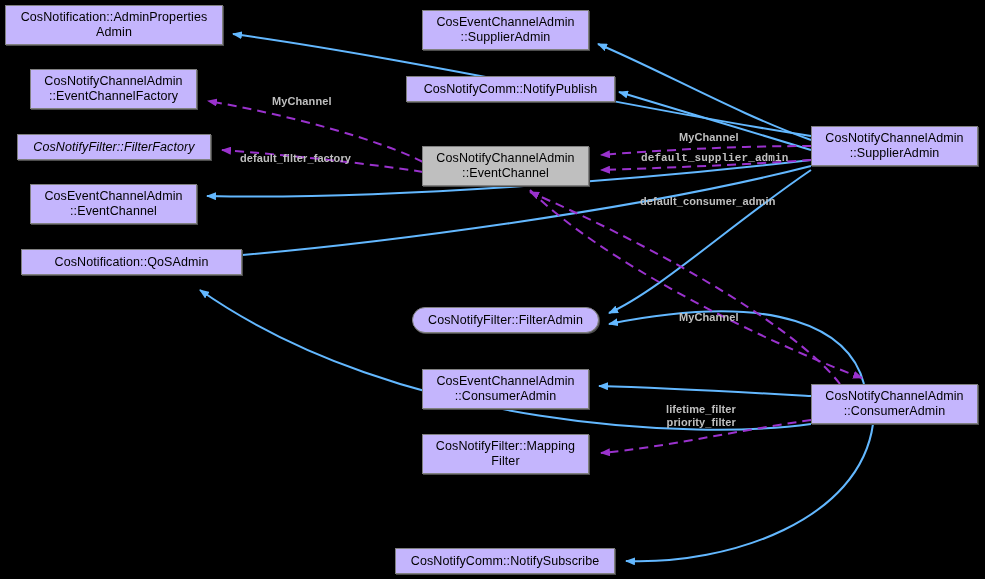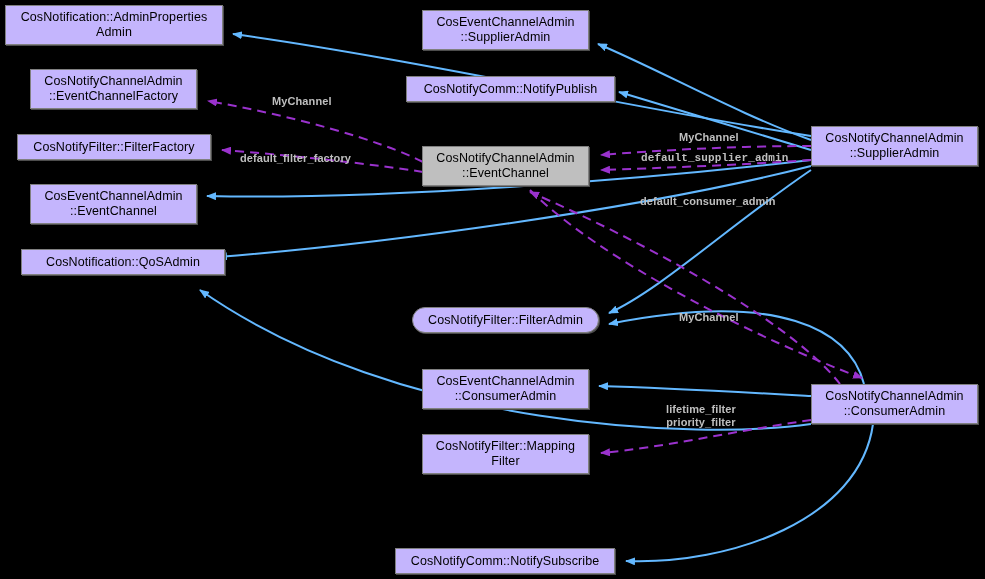--- a/index.html
+++ b/index.html
@@ -77,26 +77,26 @@
       <path d="M811,420 C740,430 660,448 601,453"></path>
     </g>
   </svg>
 
   <div class="node" style="left:5px;top:5px;width:218px;height:40px;">CosNotification::AdminProperties
 Admin</div>
 
   <div class="node" style="left:30px;top:69px;width:167px;height:40px;">CosNotifyChannelAdmin
 ::EventChannelFactory</div>
 
-  <div class="node" style="left:17px;top:134px;width:194px;height:26px;">CosNotifyFilter::FilterFactory</div>
+  <div class="node" style="left:17px;top:134px;width:194px;height:26px;font-style:italic;">CosNotifyFilter::FilterFactory</div>
 
   <div class="node" style="left:30px;top:184px;width:167px;height:40px;">CosEventChannelAdmin
 ::EventChannel</div>
 
-  <div class="node" style="left:21px;top:249px;width:204px;height:26px;text-align:right;">CosNotification::QoSAdmin</div>
+  <div class="node" style="left:21px;top:249px;width:221px;height:26px;text-align:right;">CosNotification::QoSAdmin</div>
 
   <div class="node" style="left:422px;top:10px;width:167px;height:40px;">CosEventChannelAdmin
 ::SupplierAdmin</div>
 
   <div class="node" style="left:400px;top:76px;width:209px;height:26px;margin-left:6px;">CosNotifyComm::NotifyPublish</div>
 
   <div class="node highlight" style="left:422px;top:146px;width:167px;height:40px;">CosNotifyChannelAdmin
 ::EventChannel</div>
 
   <div class="node" style="left:412px;top:307px;width:187px;height:26px;border-radius:13px;">CosNotifyFilter::FilterAdmin</div>
@@ -120,16 +120,16 @@
   <div class="edge-label" style="left:240px;top:152px;">default_filter_factory</div>
 
   <div class="edge-label" style="left:679px;top:131px;">MyChannel</div>
 
   <div class="edge-label" style="left:641px;top:152px;font-family:Liberation Mono, monospace;">default_supplier_admin</div>
 
   <div class="edge-label" style="left:640px;top:195px;">default_consumer_admin</div>
 
   <div class="edge-label" style="left:679px;top:311px;">MyChannel</div>
 
-  <div class="edge-label" style="left:666px;top:403px;">lifetime_filter
+  <div class="edge-label" style="left:666px;top:403px;text-align:right;">lifetime_filter
 priority_filter</div>
 
 </div>
 
 </body></html>

